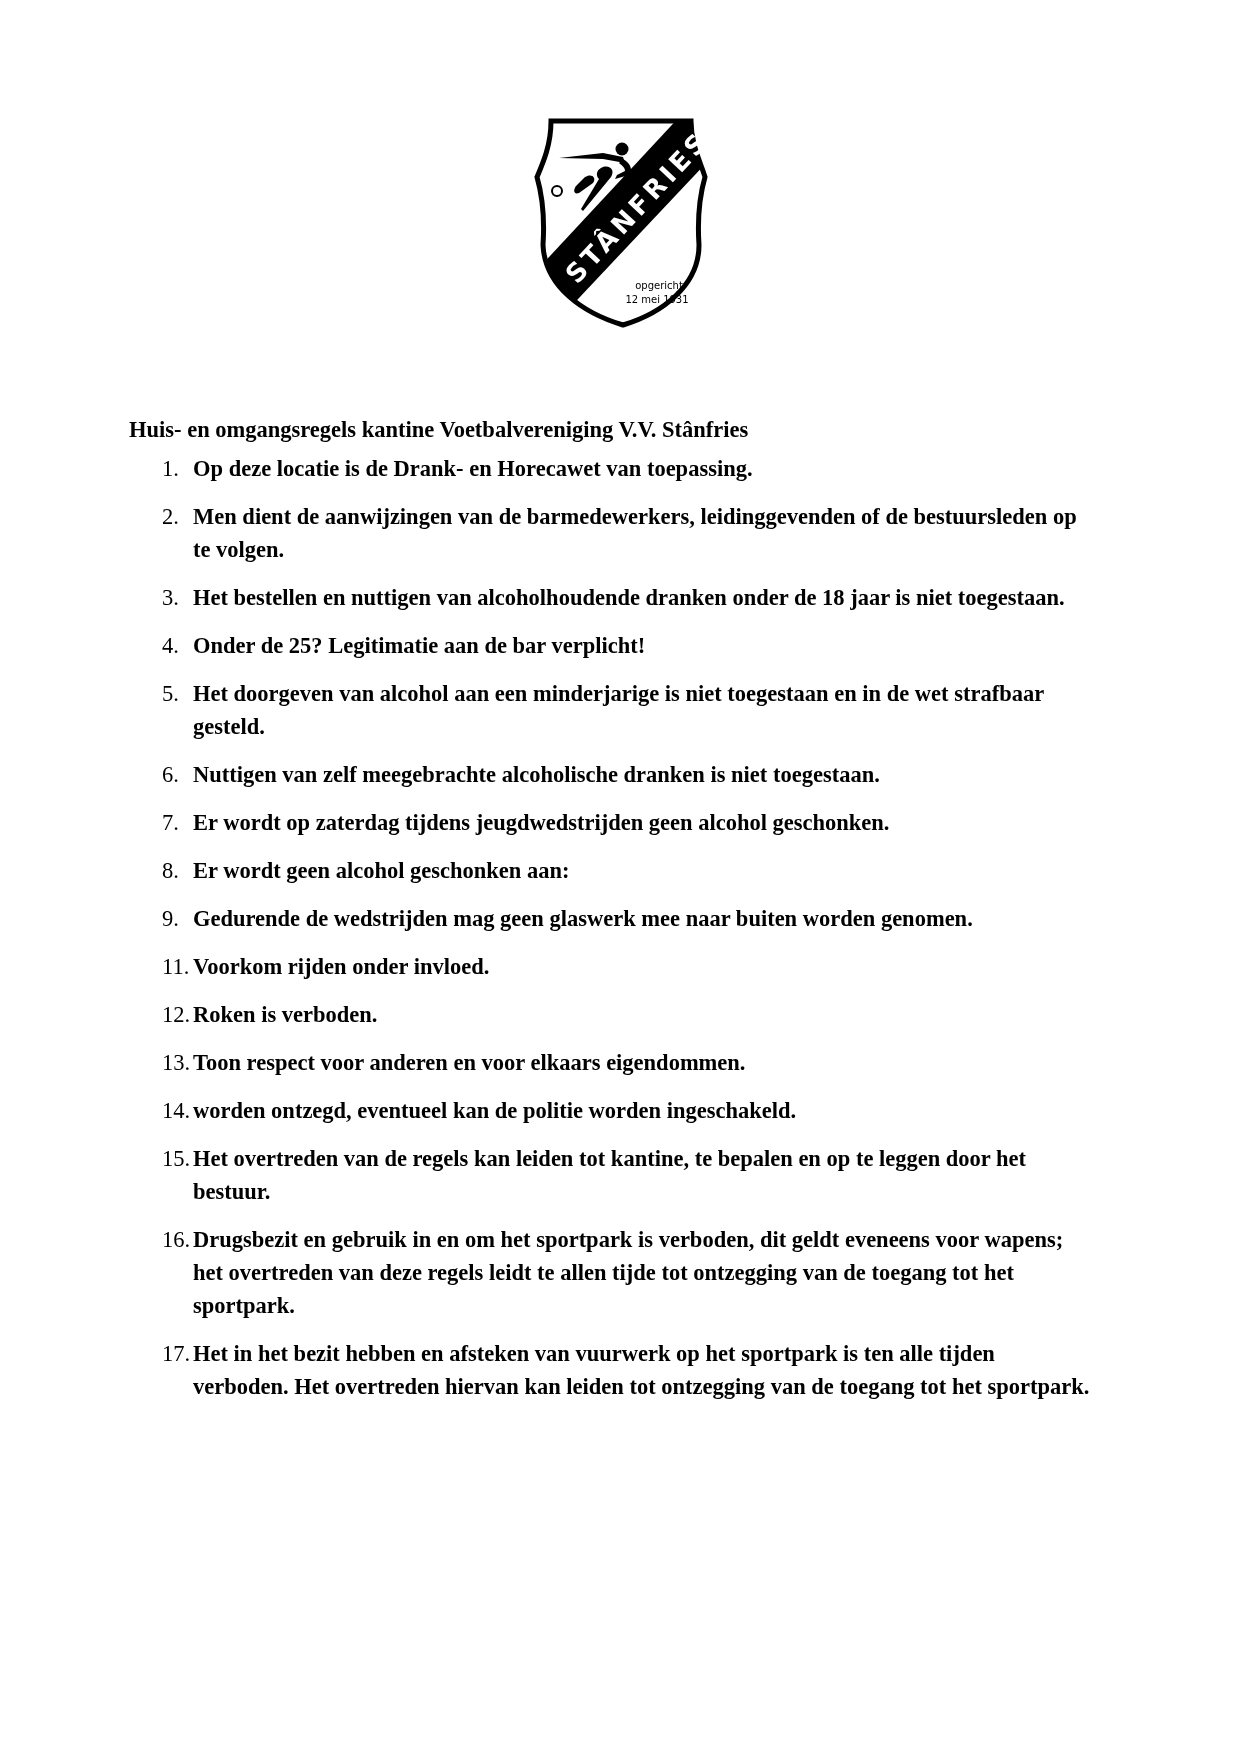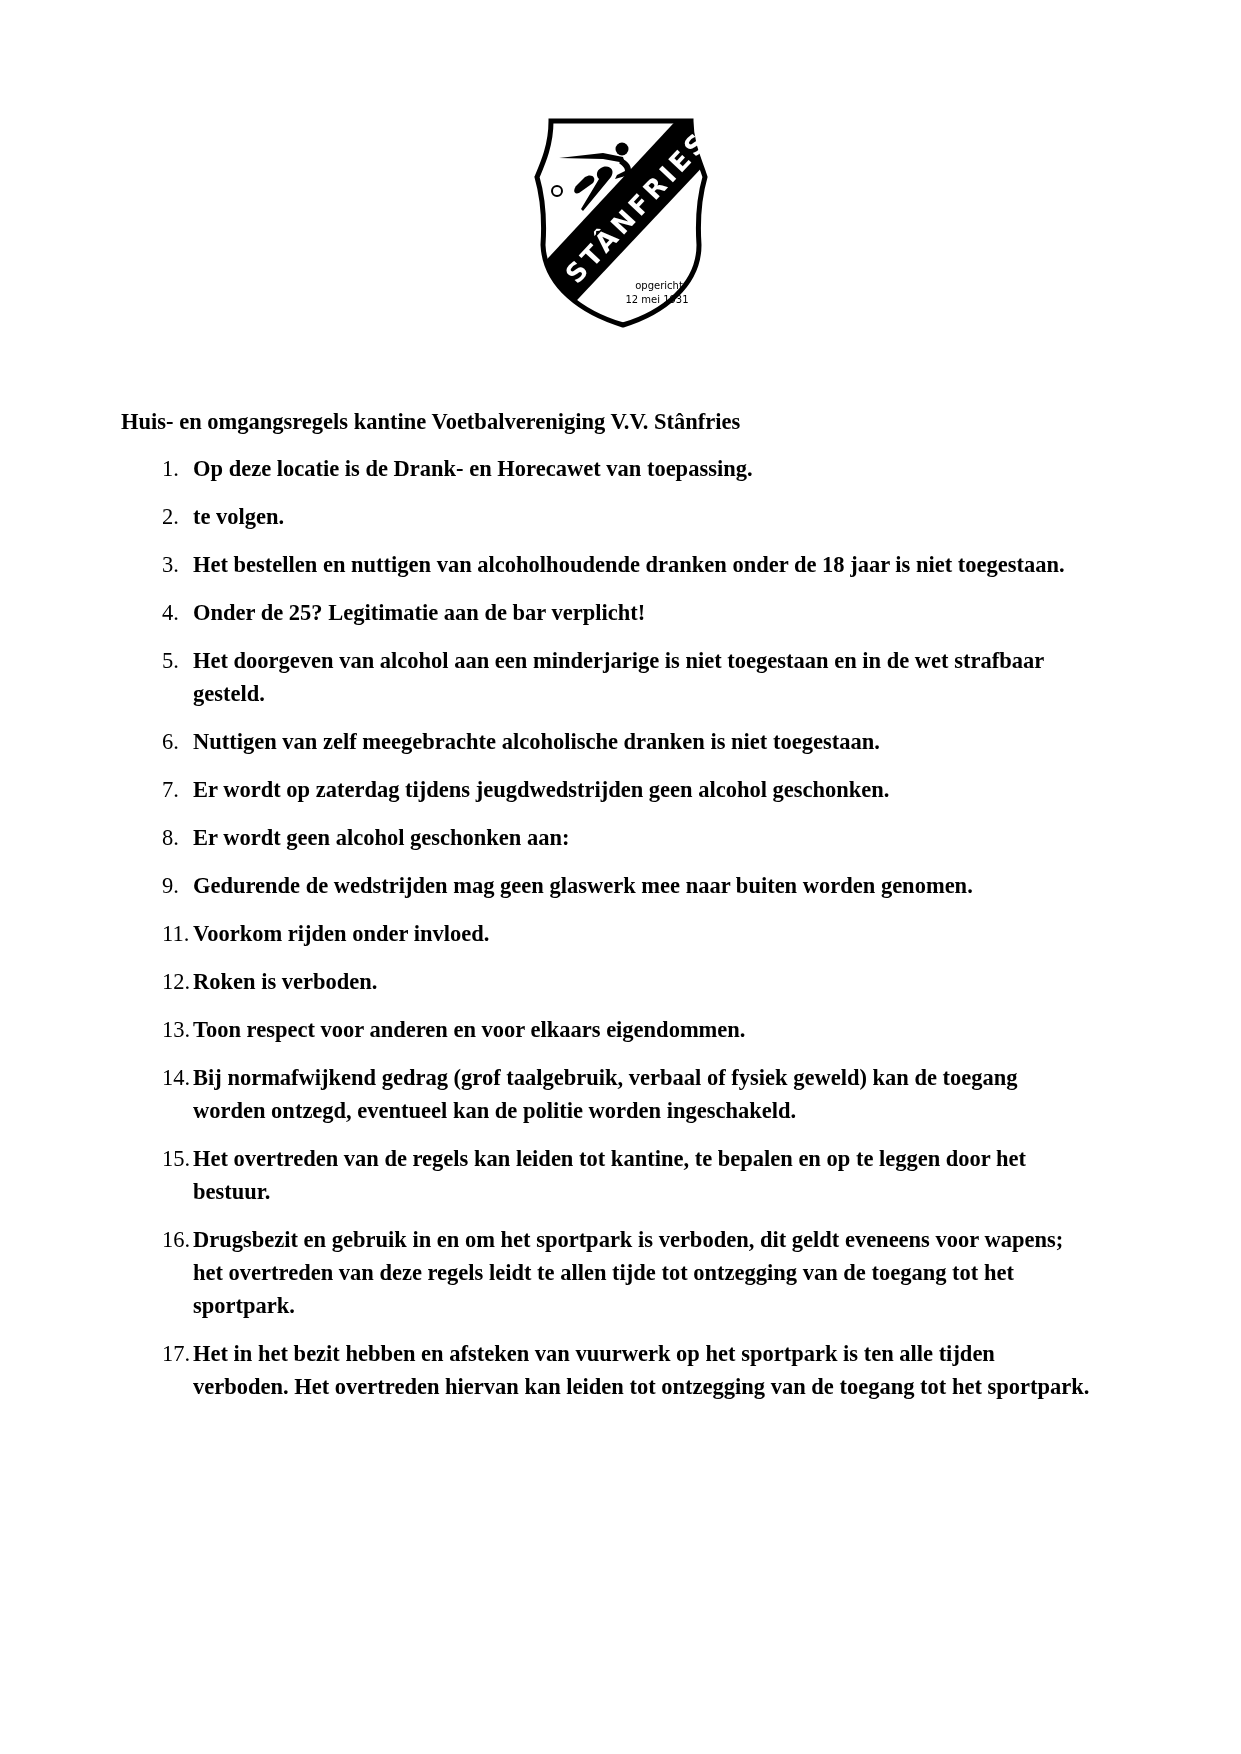--- a/index.html
+++ b/index.html
@@ -1,19 +1,19 @@
 <!DOCTYPE html>
 <html><head>
 <meta charset="utf-8">
 <style>
   html, body { margin:0; padding:0; background:#ffffff; }
   body { width:1241px; height:1754px; position:relative; overflow:hidden;
          font-family:"Liberation Serif", serif; color:#000; }
   #logo { position:absolute; left:533px; top:115px; width:176px; height:214px; }
-  #title { position:absolute; left:117px; top:405px; font-size:22.5px; font-weight:bold; margin:4px; white-space:nowrap; }
+  #title { position:absolute; left:117px; top:405px; font-size:22.5px; font-weight:bold; margin:12px; white-space:nowrap; }
   #rules { position:absolute; left:162px; top:452px; width:1000px; margin:0; padding:0; list-style:none;
            font-size:22.5px; line-height:33px; }
   #rules li { position:relative; padding-left:31px; margin:0 0 15px 0; }
   #rules li .num { position:absolute; left:0; top:0; }
   #rules li .line { display:block; white-space:nowrap;font-weight:bold; }
 </style>
 </head>
 <body>
 
 <svg id="logo" viewBox="0 0 176 214">
@@ -41,20 +41,21 @@
 
 <h1 id="title">Huis- en omgangsregels kantine Voetbalvereniging V.V. Stânfries</h1>
 
 <ol id="rules">
     <li>
       <span class="num">1.</span>
       <span class="line">Op deze locatie is de Drank- en Horecawet van toepassing.</span>
     </li>
     <li>
       <span class="num">2.</span>
+      <span class="line">Men dient de aanwijzingen van de barmedewerkers, leidinggevenden of de bestuursleden op</span>
       <span class="line">te volgen.</span>
     </li>
     <li>
       <span class="num">3.</span>
       <span class="line">Het bestellen en nuttigen van alcoholhoudende dranken onder de 18 jaar is niet toegestaan.</span>
     </li>
     <li>
       <span class="num">4.</span>
       <span class="line">Onder de 25? Legitimatie aan de bar verplicht!</span>
     </li>
@@ -86,21 +87,20 @@
     <li>
       <span class="num">12.</span>
       <span class="line">Roken is verboden.</span>
     </li>
     <li>
       <span class="num">13.</span>
       <span class="line">Toon respect voor anderen en voor elkaars eigendommen.</span>
     </li>
     <li>
       <span class="num">14.</span>
-      <span class="line">Bij normafwijkend gedrag (grof taalgebruik, verbaal of fysiek geweld) kan de toegang</span>
       <span class="line">worden ontzegd, eventueel kan de politie worden ingeschakeld.</span>
     </li>
     <li>
       <span class="num">15.</span>
       <span class="line">Het overtreden van de regels kan leiden tot kantine, te bepalen en op te leggen door het</span>
       <span class="line">bestuur.</span>
     </li>
     <li>
       <span class="num">16.</span>
       <span class="line">Drugsbezit en gebruik in en om het sportpark is verboden, dit geldt eveneens voor wapens;</span>

